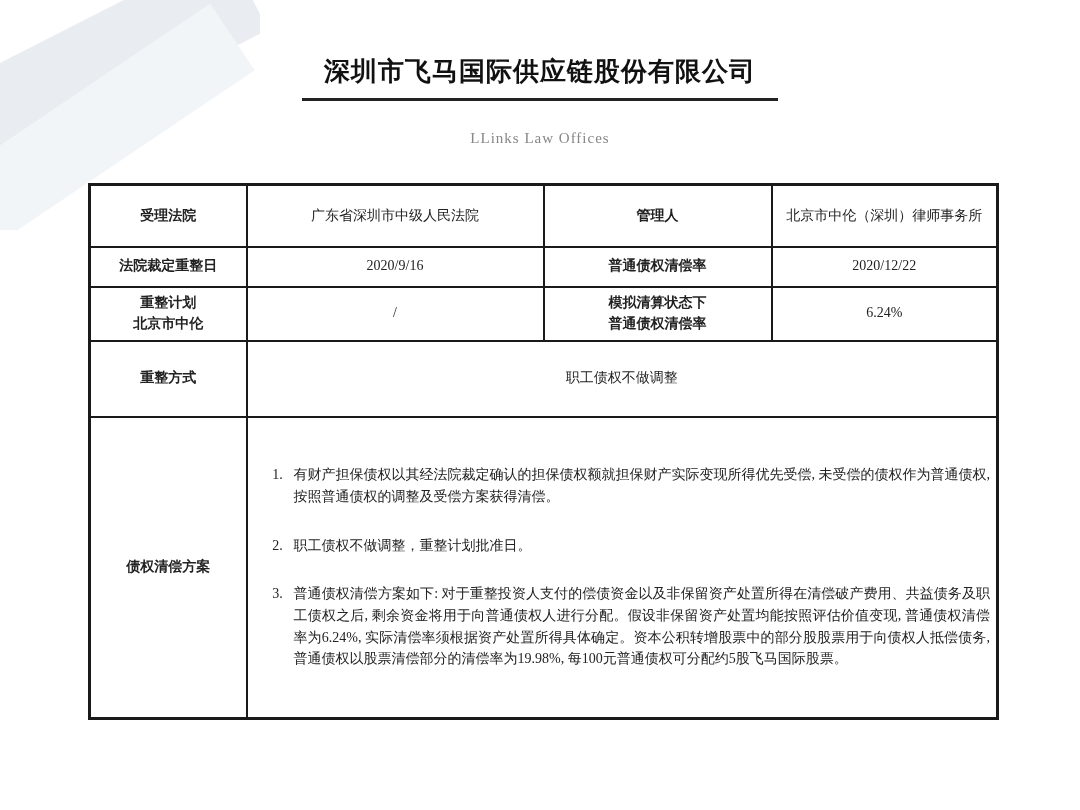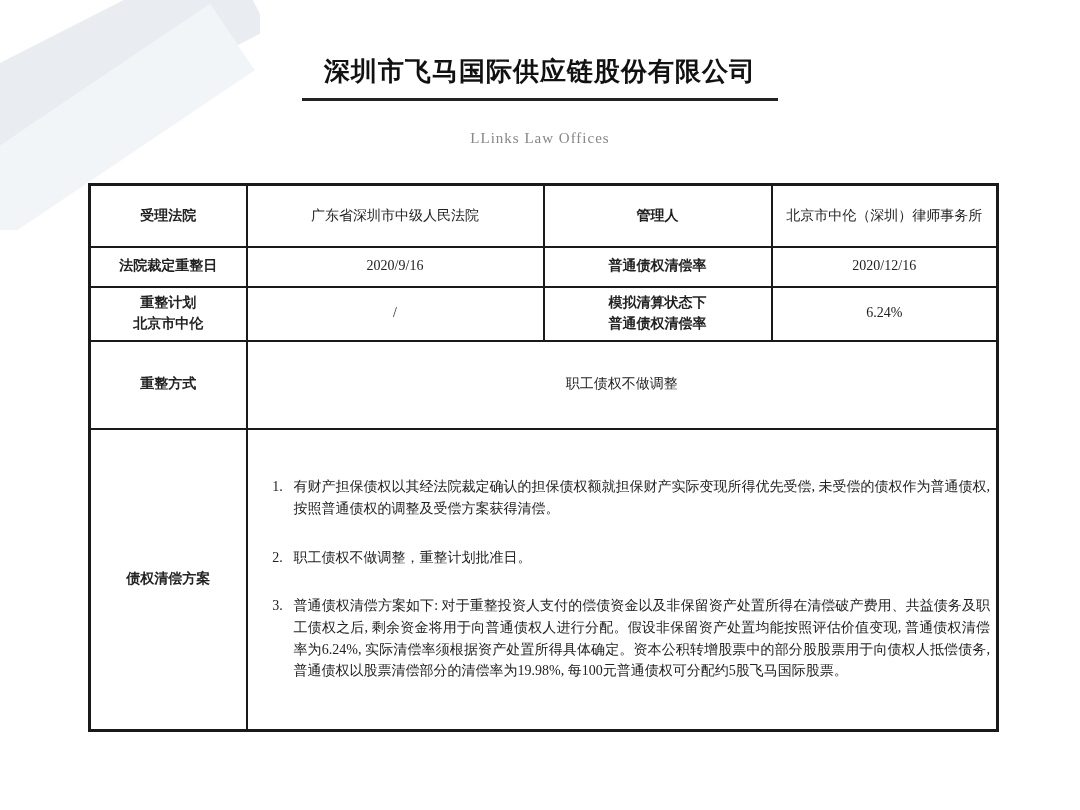--- a/index.html
+++ b/index.html
@@ -81,21 +81,21 @@
     text-align: center;
     padding: 4px 6px;
     color: #222;
     line-height: 1.45;
   }
   td.lbl { font-weight: bold; color: #111; }
   .preline { white-space: pre-line; }
   tr.r1 { height: 62px; }
   tr.r2 { height: 40px; }
   tr.r3 { height: 54px; }
-  tr.r4 { height: 88px; }
+  tr.r4 { height: 76px; }
   tr.r5 { height: 302px; }
   td.val-left {
     text-align: left;
     padding-left: 11px;
   }
   td.plan-cell {
     text-align: left;
     padding: 12px 14px 12px 6px;
     vertical-align: middle;
   }
@@ -142,21 +142,21 @@
       <tr class="r1">
         <td class="lbl">受理法院</td>
         <td class="val">广东省深圳市中级人民法院</td>
         <td class="lbl">管理人</td>
         <td class="val">北京市中伦（深圳）律师事务所</td>
       </tr>
       <tr class="r2">
         <td class="lbl">法院裁定重整日</td>
         <td class="val">2020/9/16</td>
         <td class="lbl">普通债权清偿率</td>
-        <td class="val">2020/12/16</td>
+        <td class="val">2020/12/22</td>
       </tr>
       <tr class="r3">
         <td class="lbl preline">重整计划
 北京市中伦</td>
         <td class="val">/</td>
         <td class="lbl preline">模拟清算状态下
 普通债权清偿率</td>
         <td class="val">6.24%</td>
       </tr>
       <tr class="r4">

